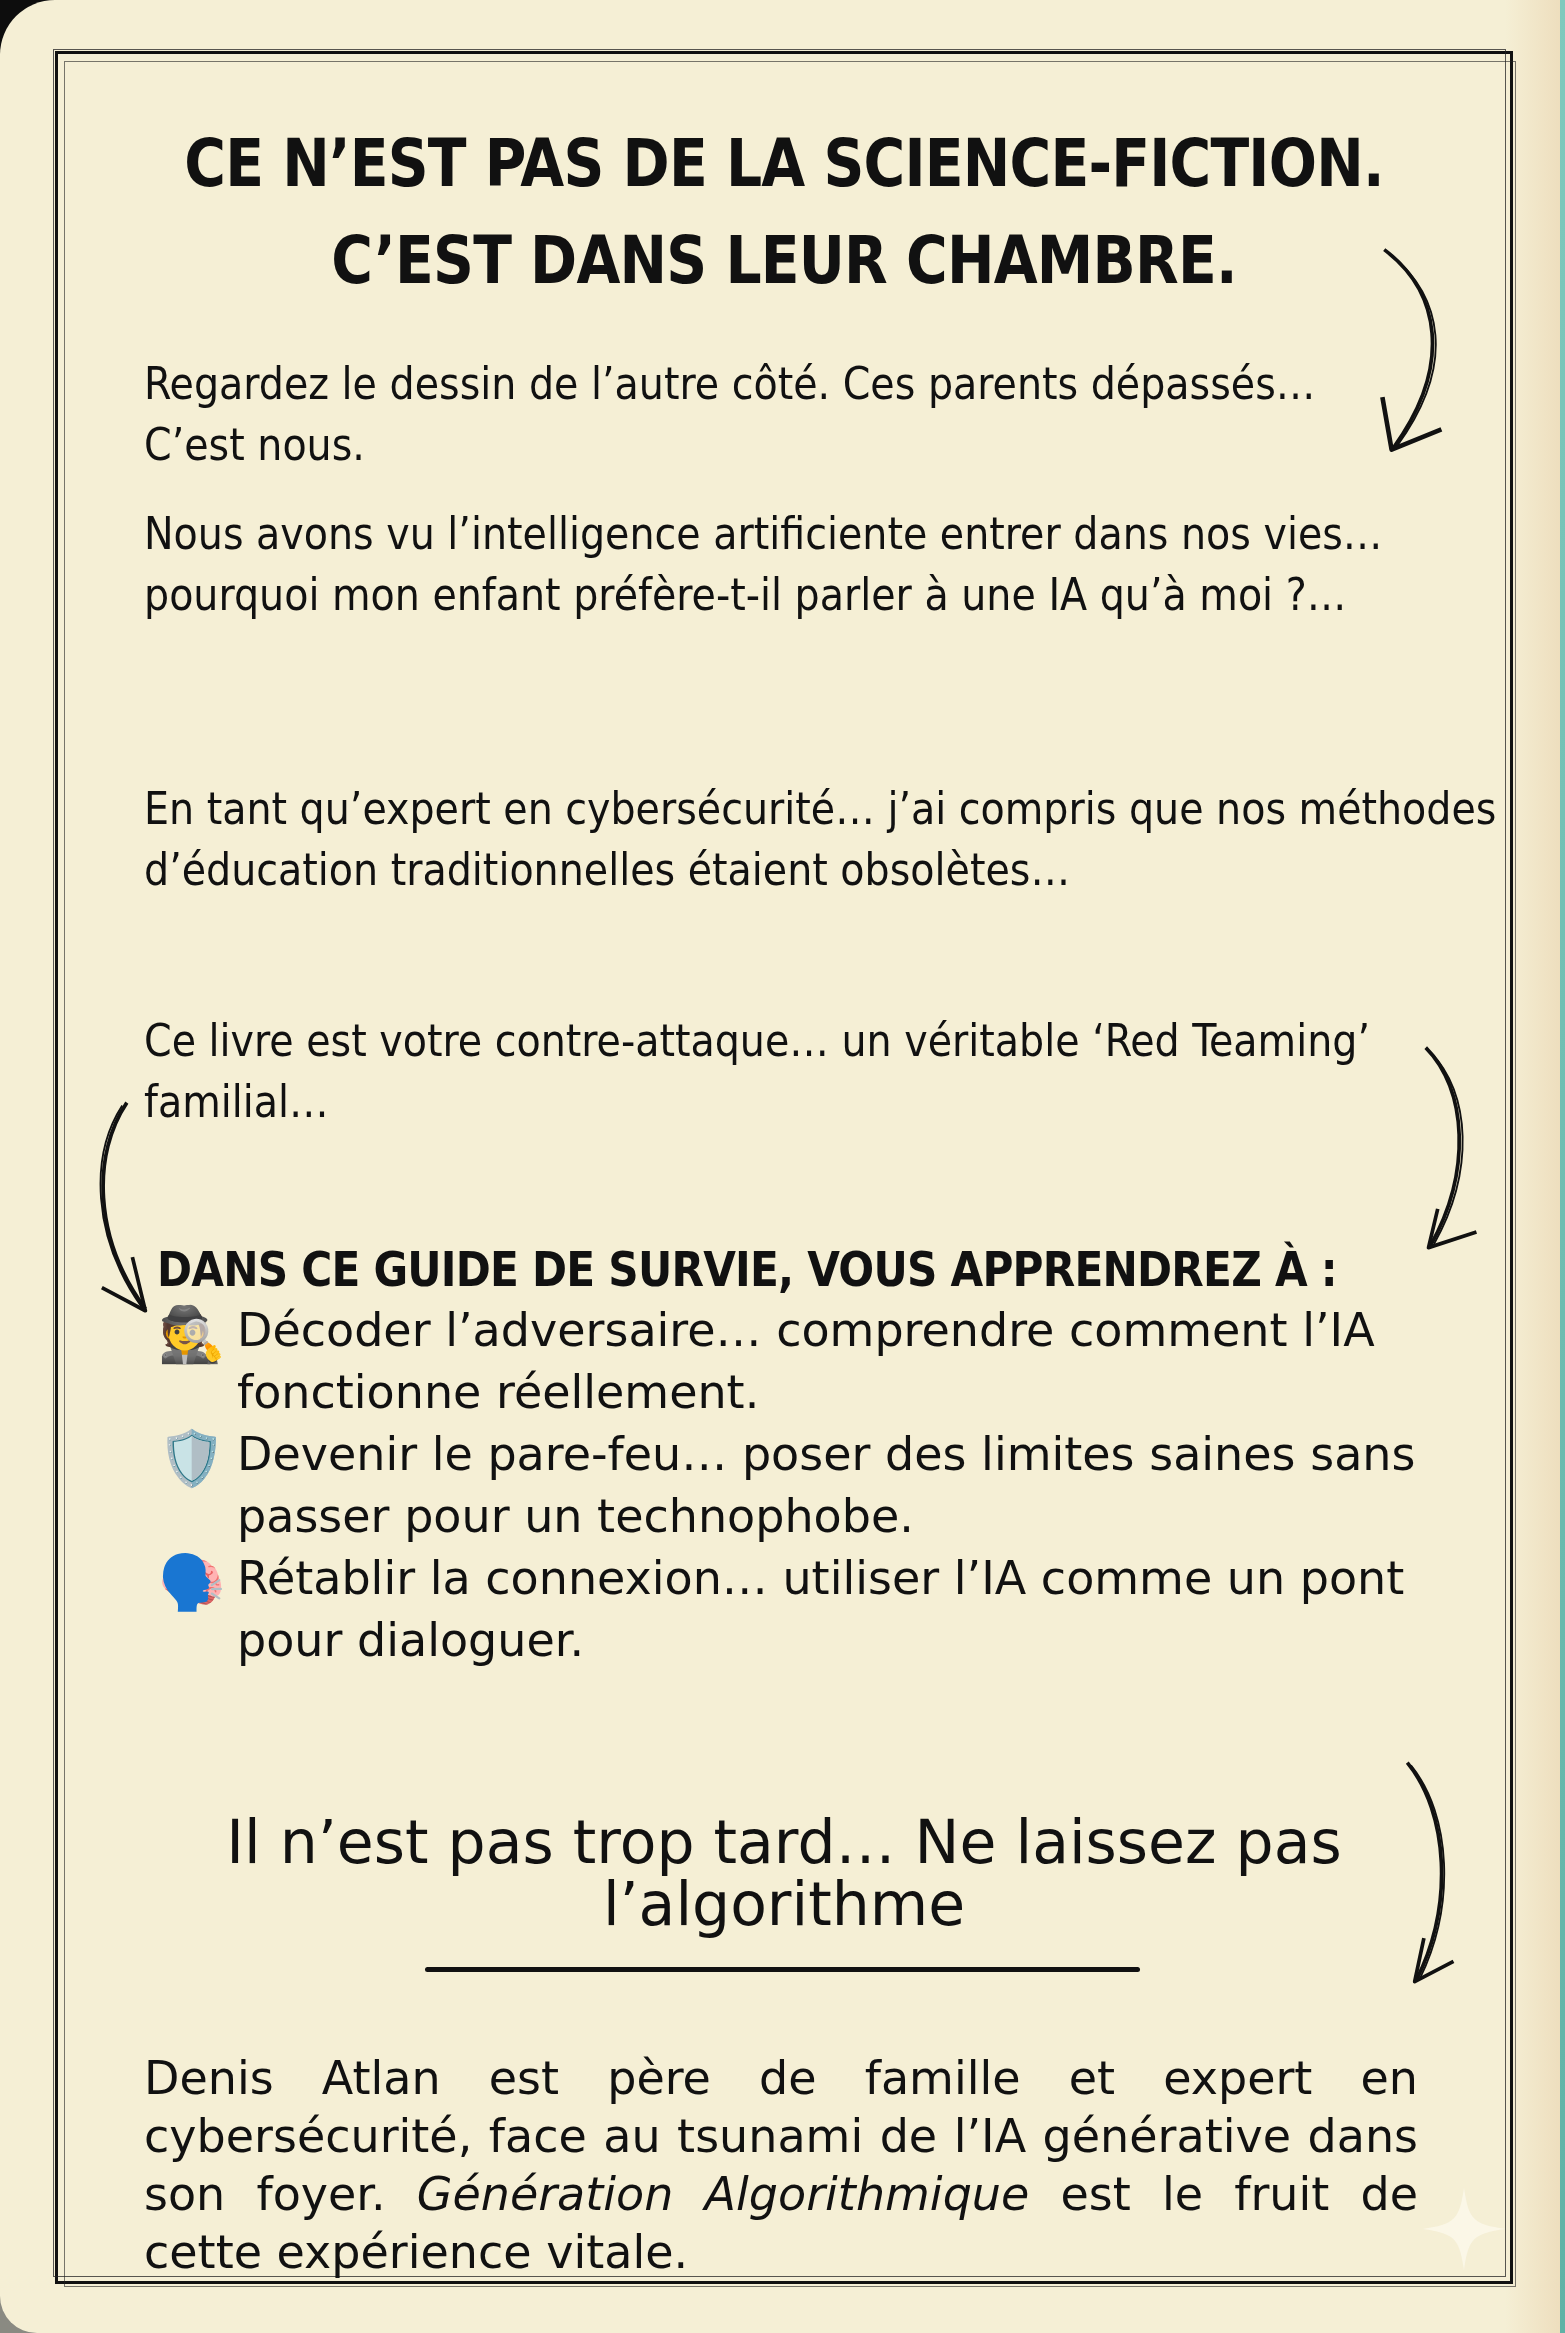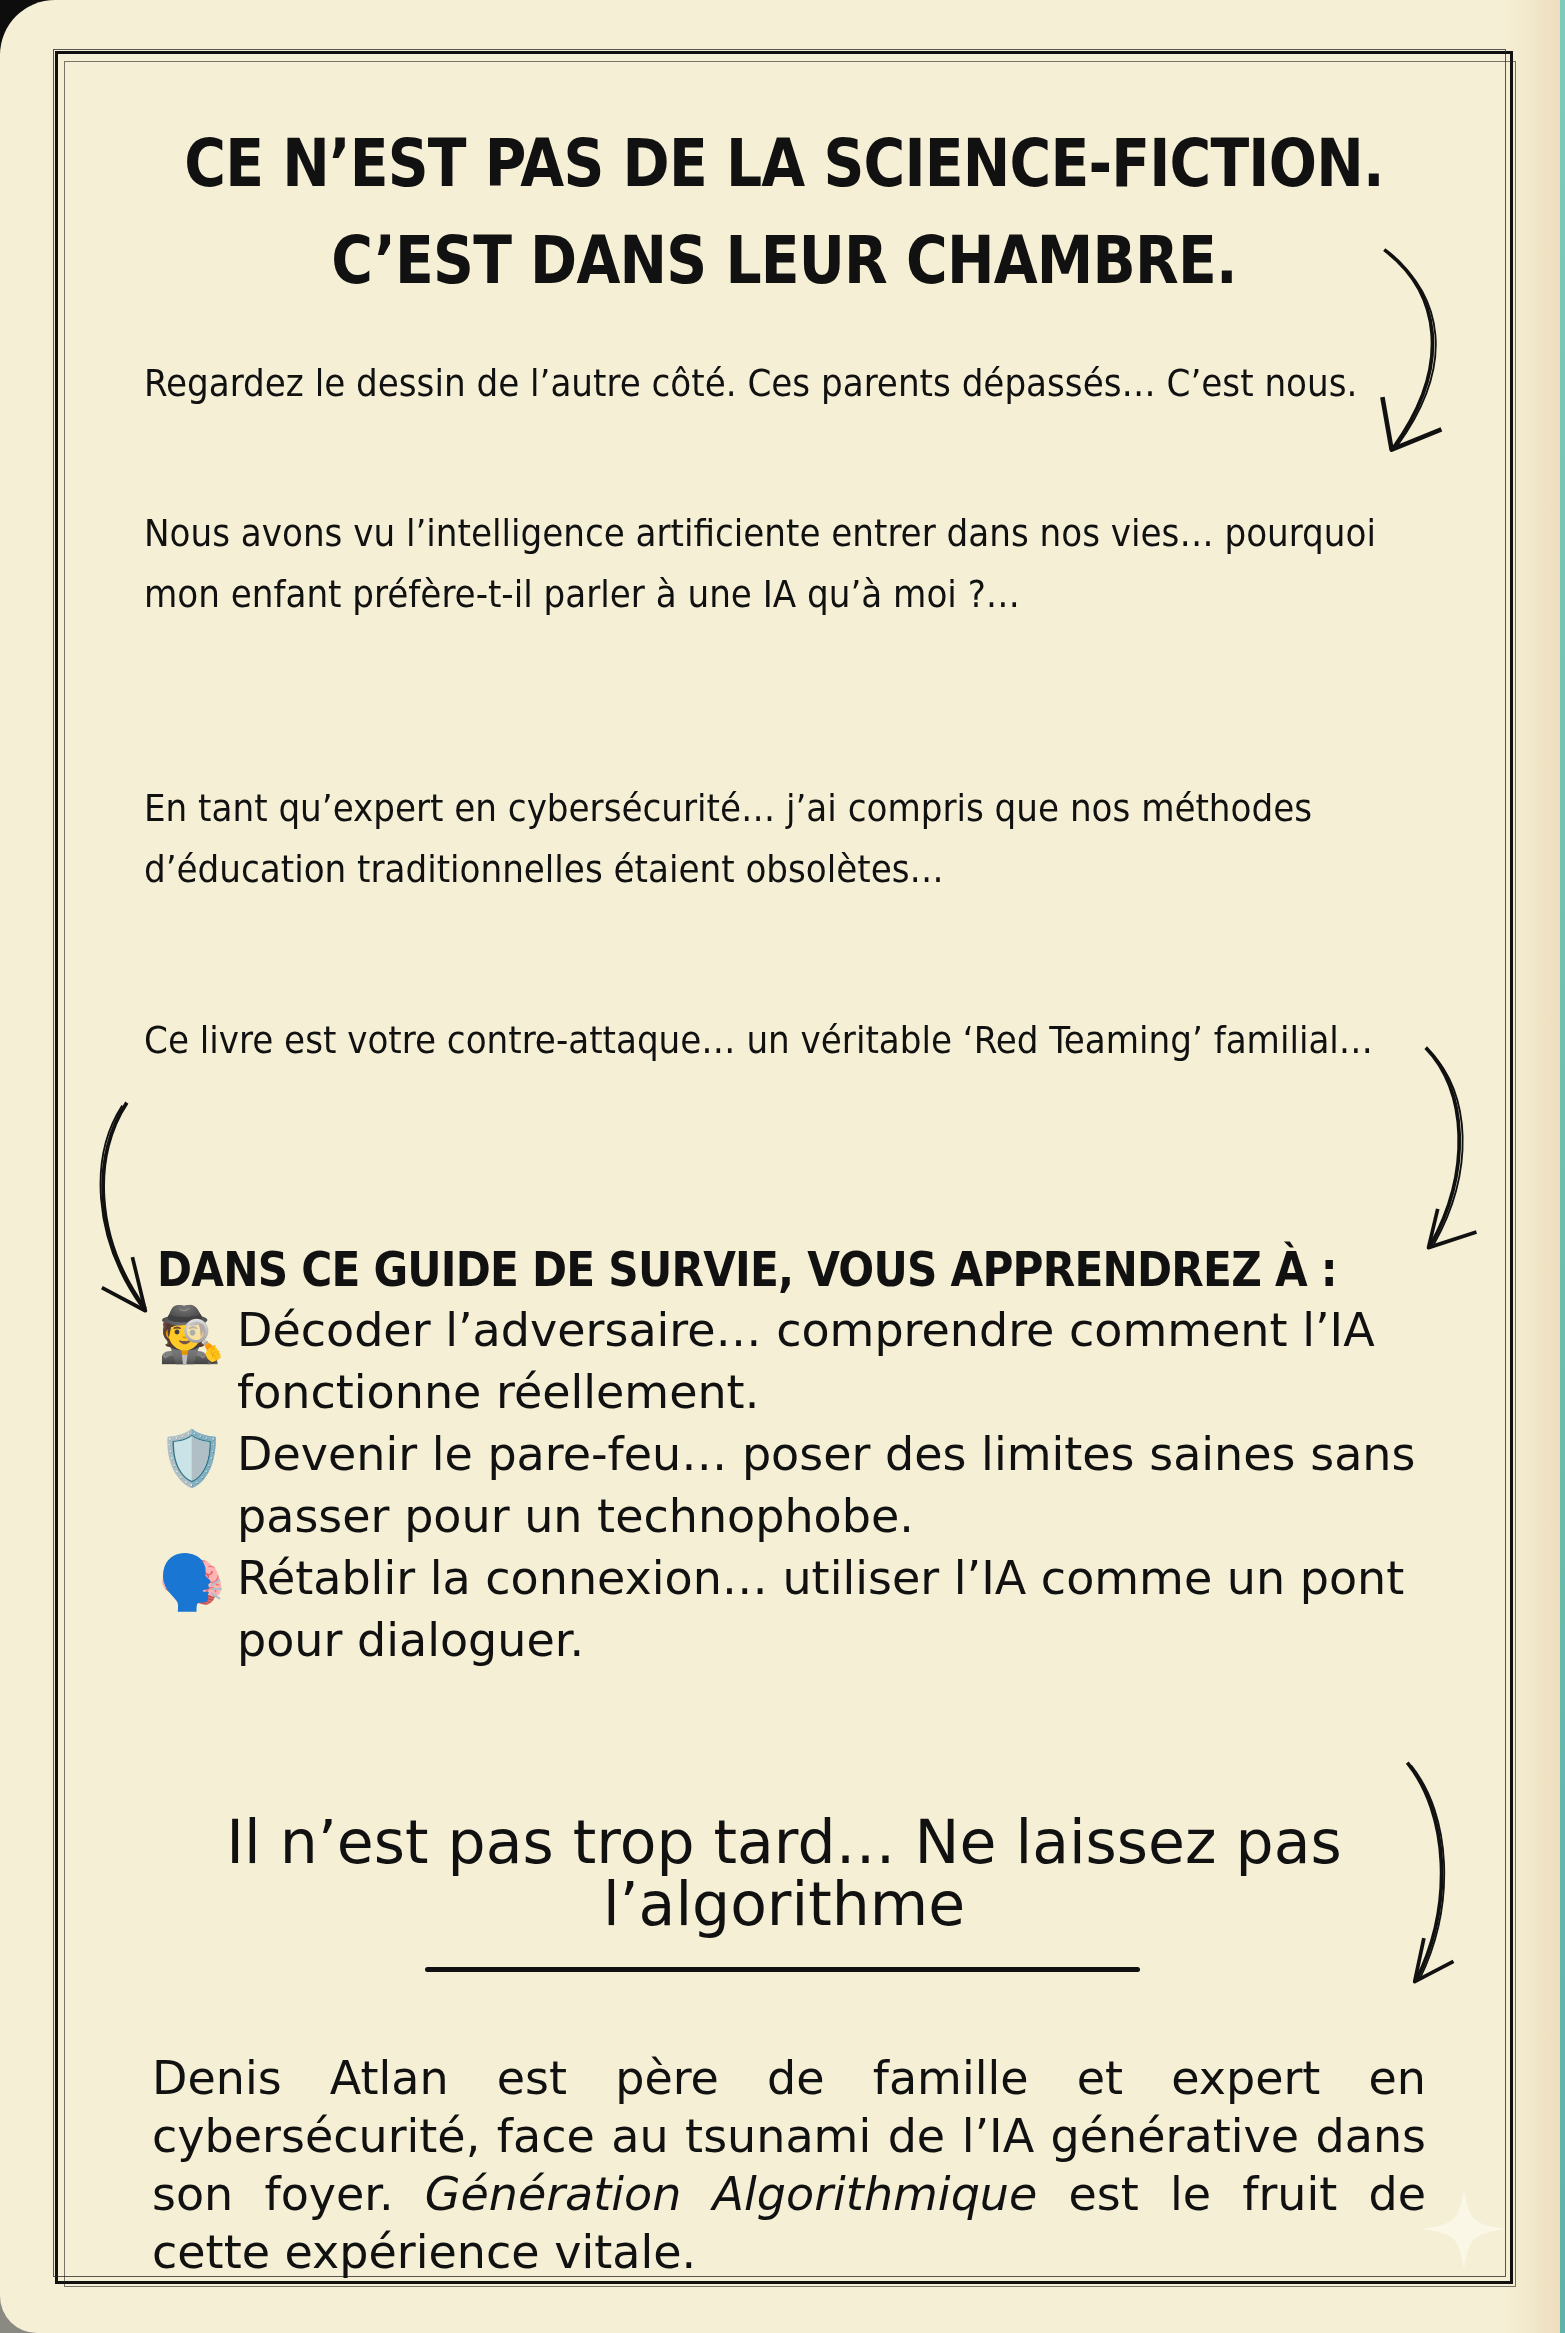--- a/index.html
+++ b/index.html
@@ -46,21 +46,21 @@
   }
   .title {
     position:absolute; left:55px; width:1458px; text-align:center;
     font-family:"DejaVu Sans", sans-serif; font-weight:bold;
     font-size:66px; letter-spacing:-0.9px; line-height:97px;
     top:115px; transform:scaleX(0.86); transform-origin:center;
     text-transform:uppercase;
   }
   .para {
     position:absolute; left:144px; width:1357px;
-    font-size:38px; line-height:61px;
+    font-size:44px; line-height:61px;
     font-family:"DejaVu Sans Condensed","DejaVu Sans", sans-serif;
     margin:0;
   }
   .heading {
     position:absolute; left:157px; width:1292px; top:1239px;
     font-weight:bold; font-size:48px; line-height:61px;
     text-transform:uppercase; letter-spacing:-0.9px;
     transform:scaleX(0.88); transform-origin:left;
     white-space:nowrap;
   }
@@ -73,21 +73,21 @@
   .closing {
     position:absolute; left:92px; width:1384px; top:1811px;
     text-align:center; font-size:60px; line-height:62px;
   }
   .divider {
     position:absolute; left:425px; top:1967px; width:715px; height:4.6px;
     background:#111; border-radius:2.8px;
   }
   .bio {
     position:absolute; left:144px; width:1274px; top:2003px;
-    font-size:46px; line-height:58px; text-align:justify;margin-left:8px;
+    font-size:46px; line-height:58px; text-align:justify;
   }
   .bio em { font-style:italic; }
   .arrow { position:absolute; }
   .sparkle { position:absolute; left:1418px; top:2183px; width:92px; height:92px; }
 </style>
 </head>
 <body>
 
 <div class="corner-tl"></div>
 <div class="corner-bl"></div>

